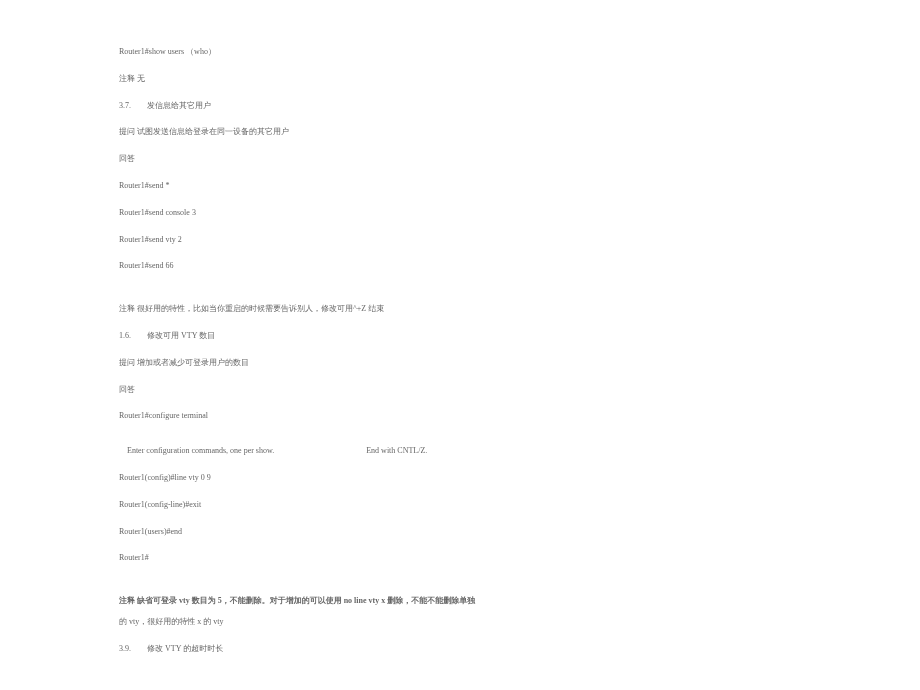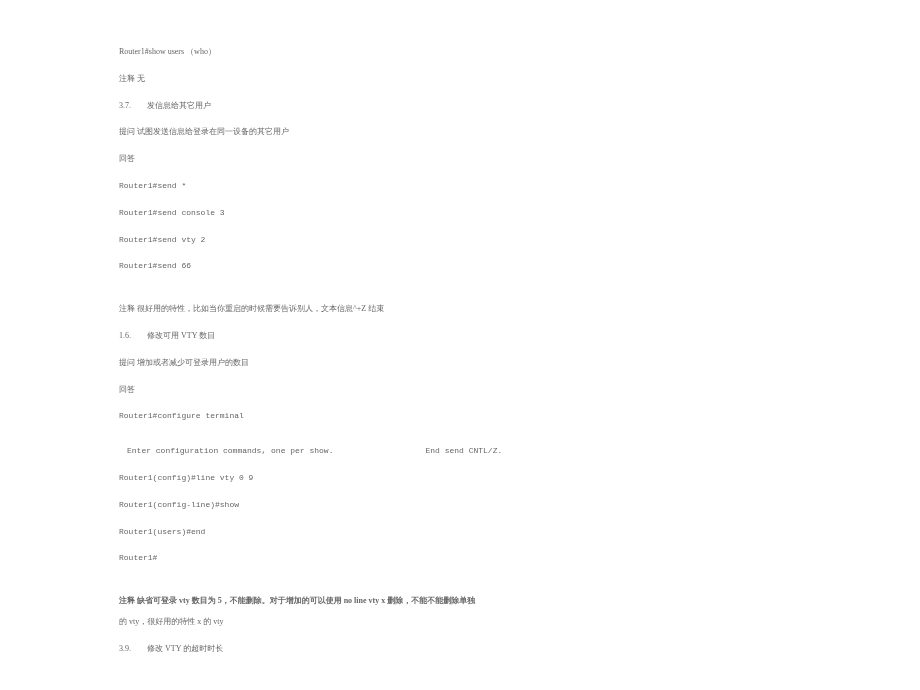--- a/index.html
+++ b/index.html
@@ -20,48 +20,48 @@
     }
     .line {
       margin-bottom: 14px;
       color: #666;
       font-weight: 300;
     }
     .spacer {
       height: 8px;
     }
     .cmd {
-      font-family: Liberation Mono, monospace;
+      font-family: Liberation Serif, serif;
     }
     .gap {
       display: inline-block;
       width: 60px;
     }
   </style>
 </head>
 <body>
 
 <div class="line">Router1#show users （who）</div>
 <div class="line">注释 无</div>
 <div class="line">3.7.　　发信息给其它用户</div>
 <div class="line">提问 试图发送信息给登录在同一设备的其它用户</div>
 <div class="line">回答</div>
 <div class="line cmd">Router1#send *</div>
 <div class="line cmd">Router1#send console 3</div>
 <div class="line cmd">Router1#send vty 2</div>
 <div class="line cmd">Router1#send 66</div>
 <div class="spacer"></div>
-<div class="line">注释 很好用的特性，比如当你重启的时候需要告诉别人，文本信息^+Z 结束</div>
+<div class="line">注释 很好用的特性，比如当你重启的时候需要告诉别人，修改可用^+Z 结束</div>
 <div class="line">1.6.　　修改可用 VTY 数目</div>
 <div class="line">提问 增加或者减少可登录用户的数目</div>
 <div class="line">回答</div>
 <div class="line cmd">Router1#configure terminal</div>
 <div class="line cmd">
-  <span>Enter configuration commands, one per show.</span><span class="gap"></span><span>End send CNTL/Z.</span>
+  <span>Enter configuration commands, one per show.</span><span class="gap"></span><span>End with CNTL/Z.</span>
 </div>
 <div class="line cmd">Router1(config)#line vty 0 9</div>
-<div class="line cmd">Router1(config-line)#show</div>
+<div class="line cmd">Router1(config-line)#exit</div>
 <div class="line cmd">Router1(users)#end</div>
 <div class="line cmd">Router1#</div>
 <div class="spacer"></div>
 <div class="line" style="margin-bottom:4px;font-weight:bold;">注释 缺省可登录 vty 数目为 5，不能删除。对于增加的可以使用 no line vty x 删除，不能不能删除单独</div>
 <div class="line">的 vty，很好用的特性 x 的 vty</div>
 <div class="line" style="margin-bottom:0;">3.9.　　修改 VTY 的超时时长</div>
 
 </body></html>

